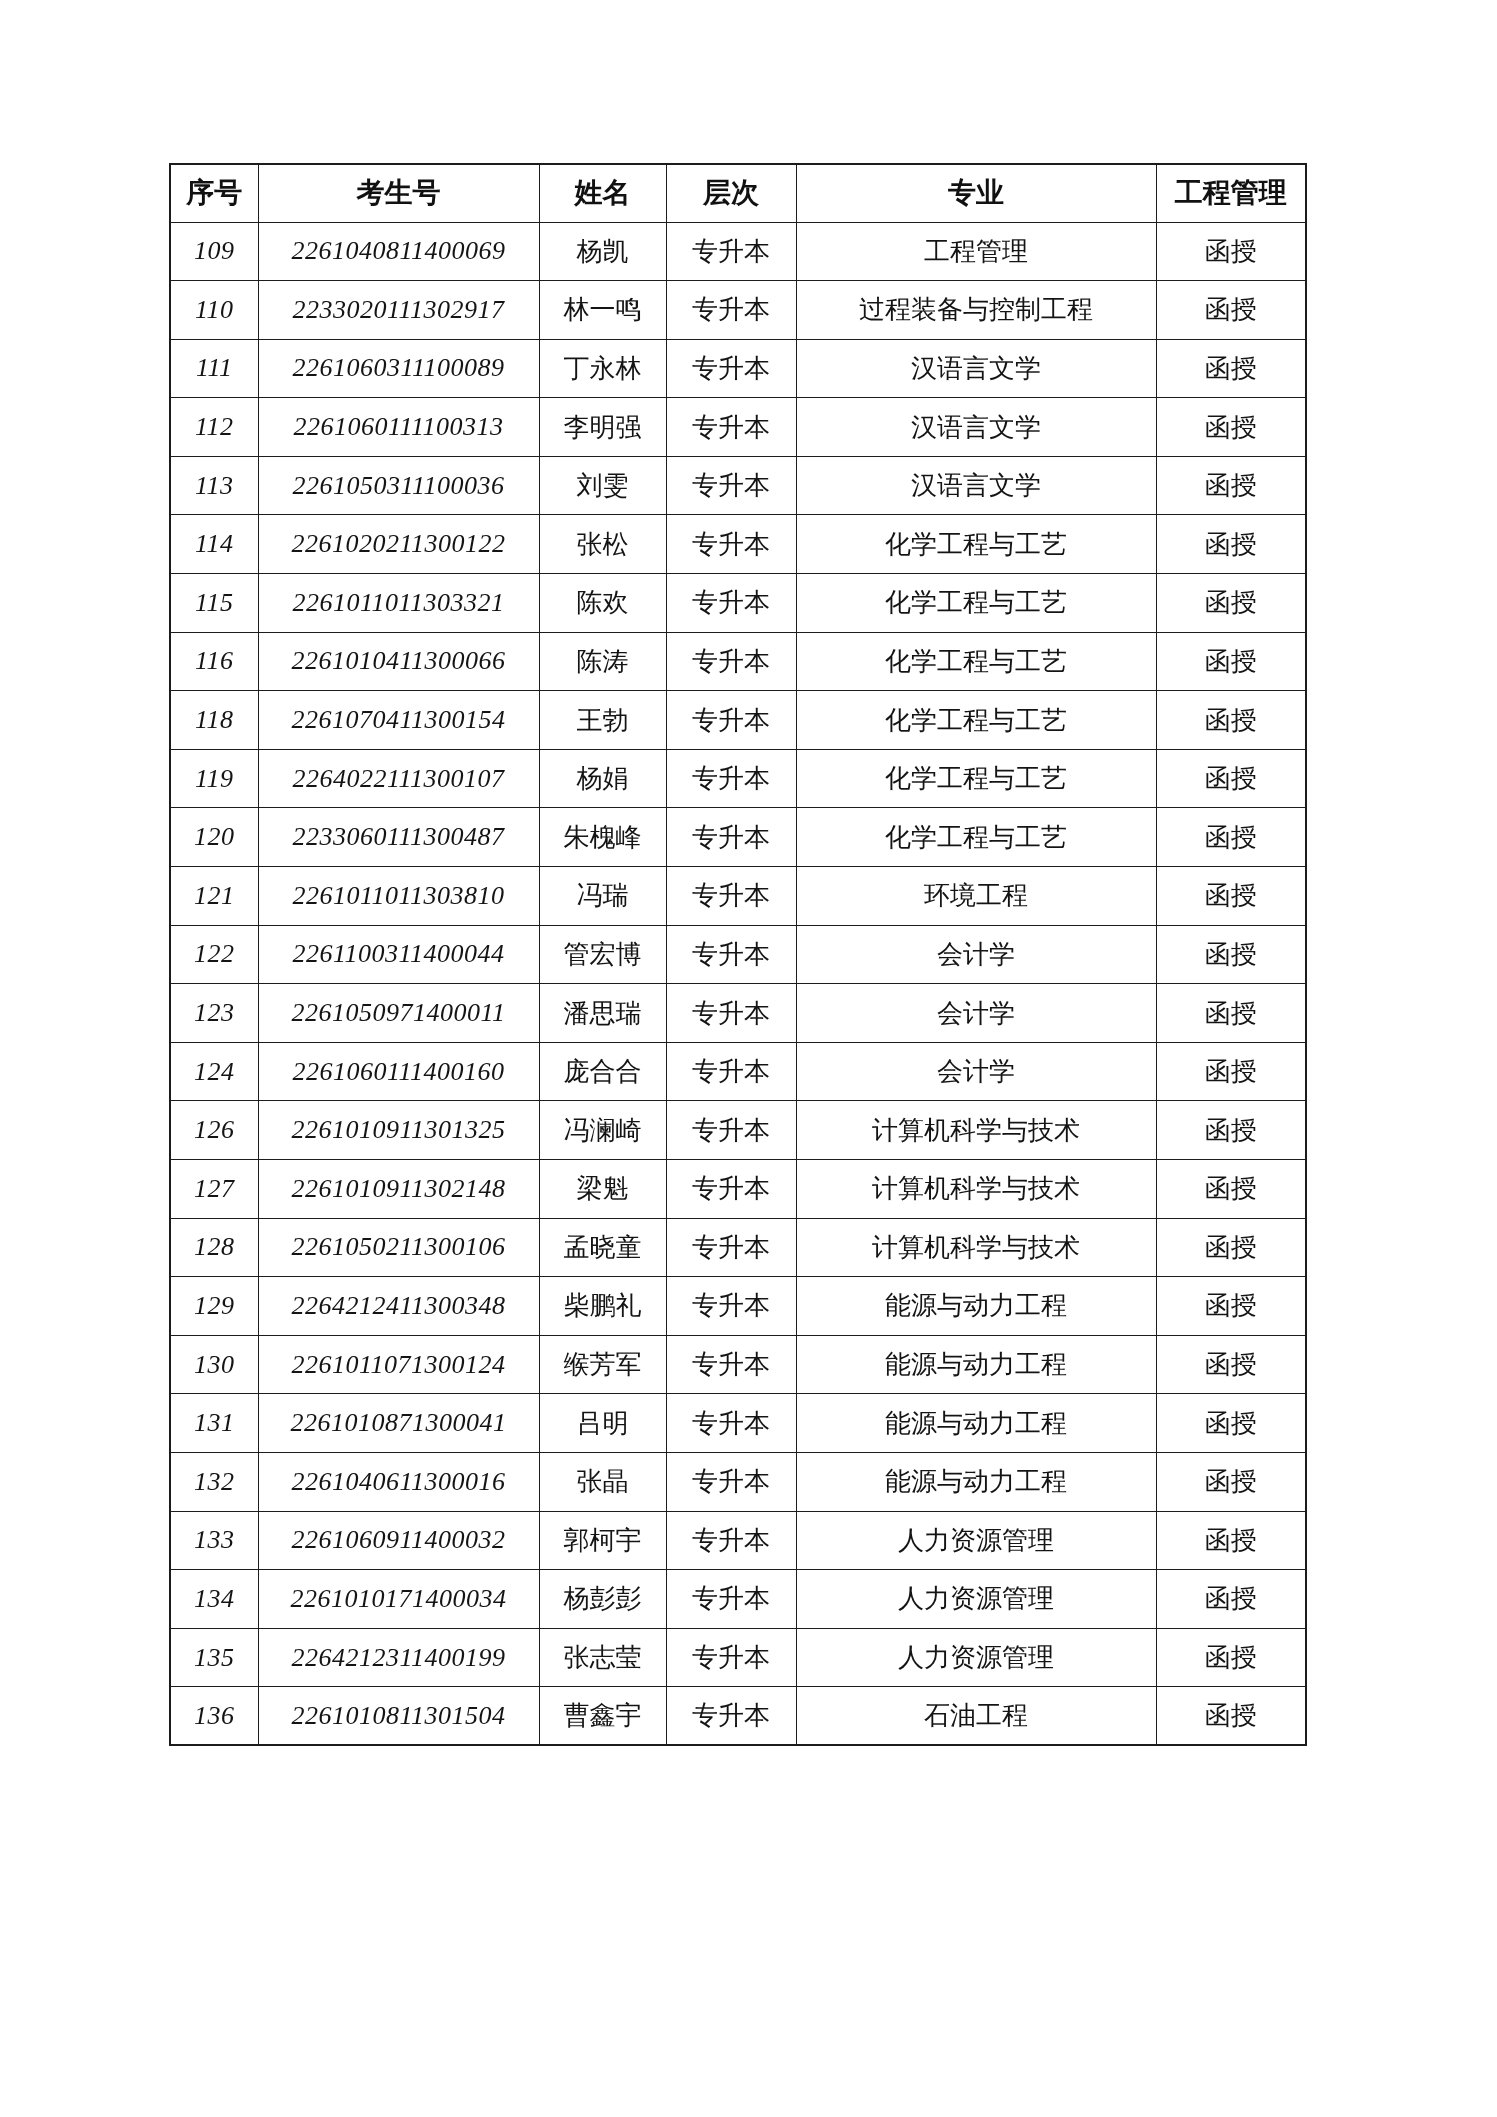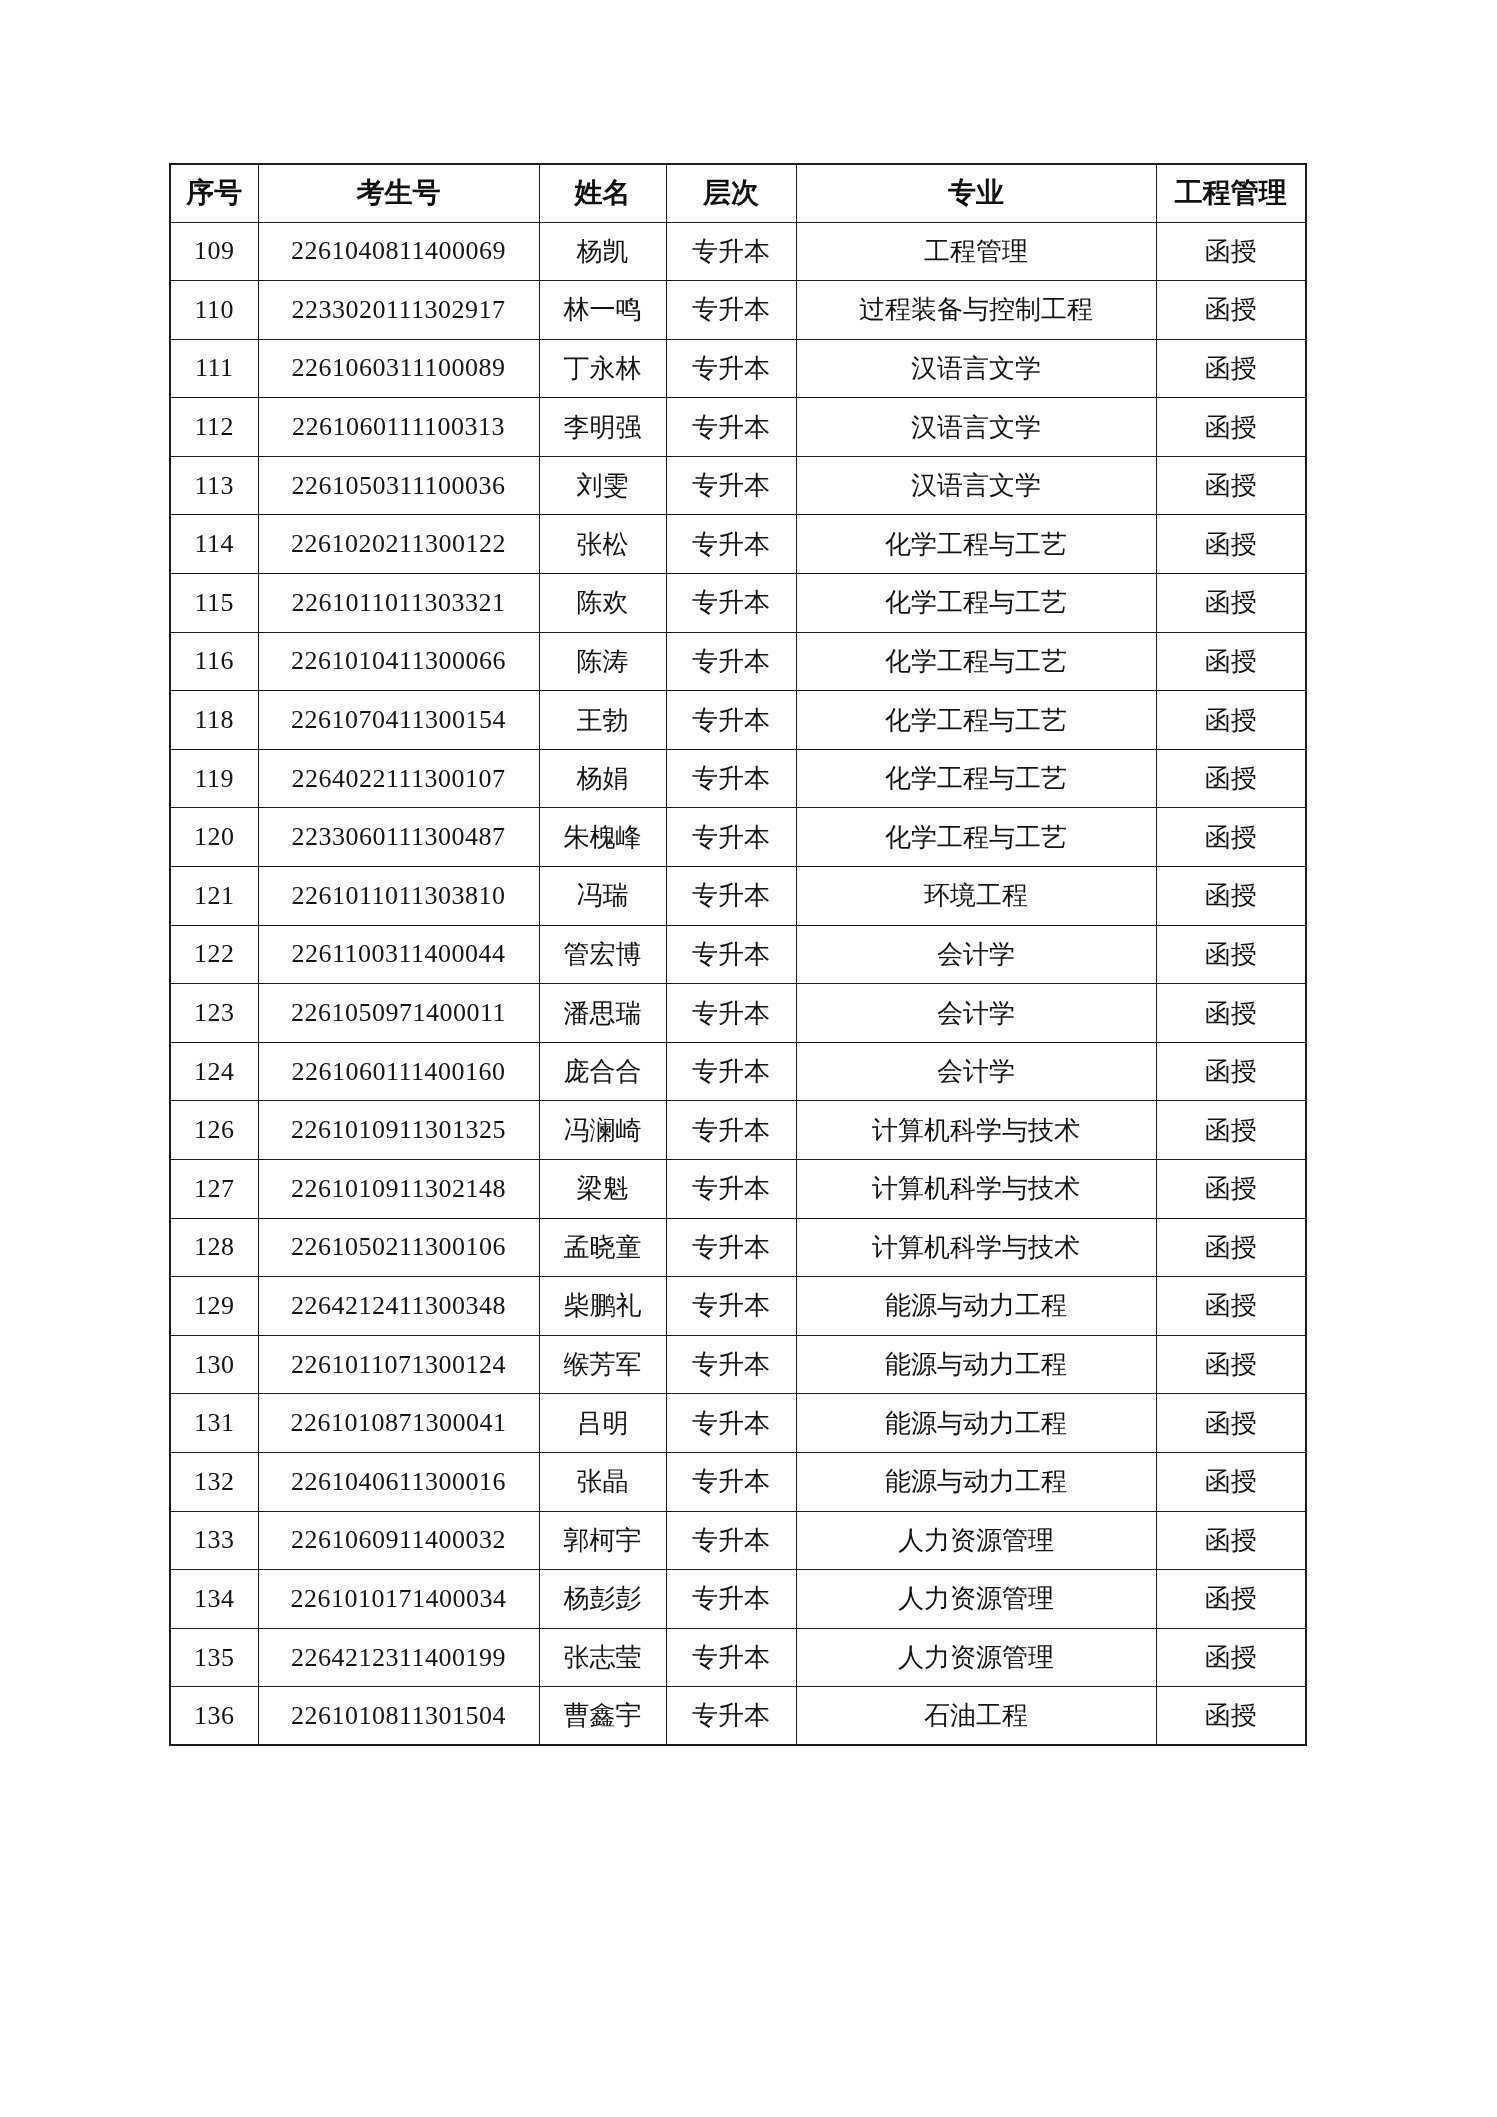--- a/index.html
+++ b/index.html
@@ -44,20 +44,21 @@
   }
   table.roster td {
     height: 58.6px;
     font-size: 26px;
     font-weight: normal;
   }
   td.cell-no,
   td.cell-candidate_id {
     font-family: "Liberation Serif", "DejaVu Serif", serif;
     letter-spacing: 0.5px;
+    font-style: italic;
   }
 </style>
 </head>
 <body>
 
 <div class="page">
   <table class="roster">
     <colgroup>
       <col style="width:88px">
       <col style="width:281px">

